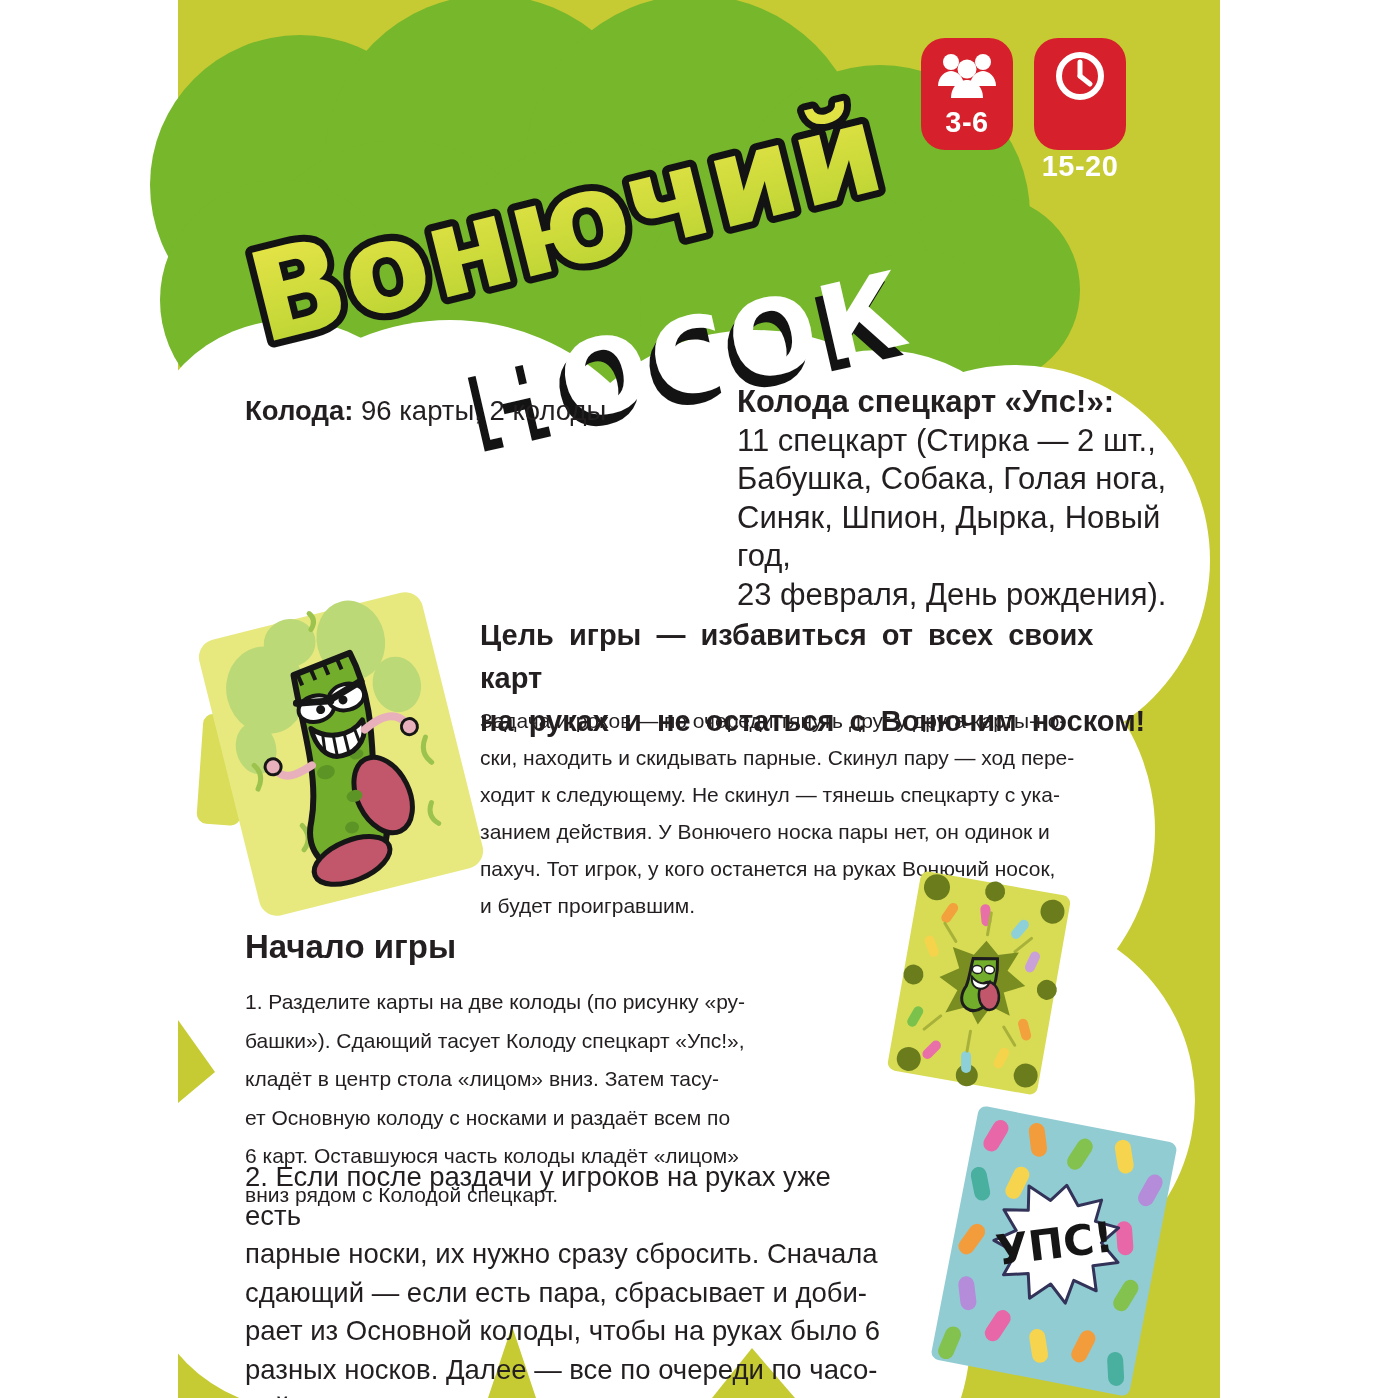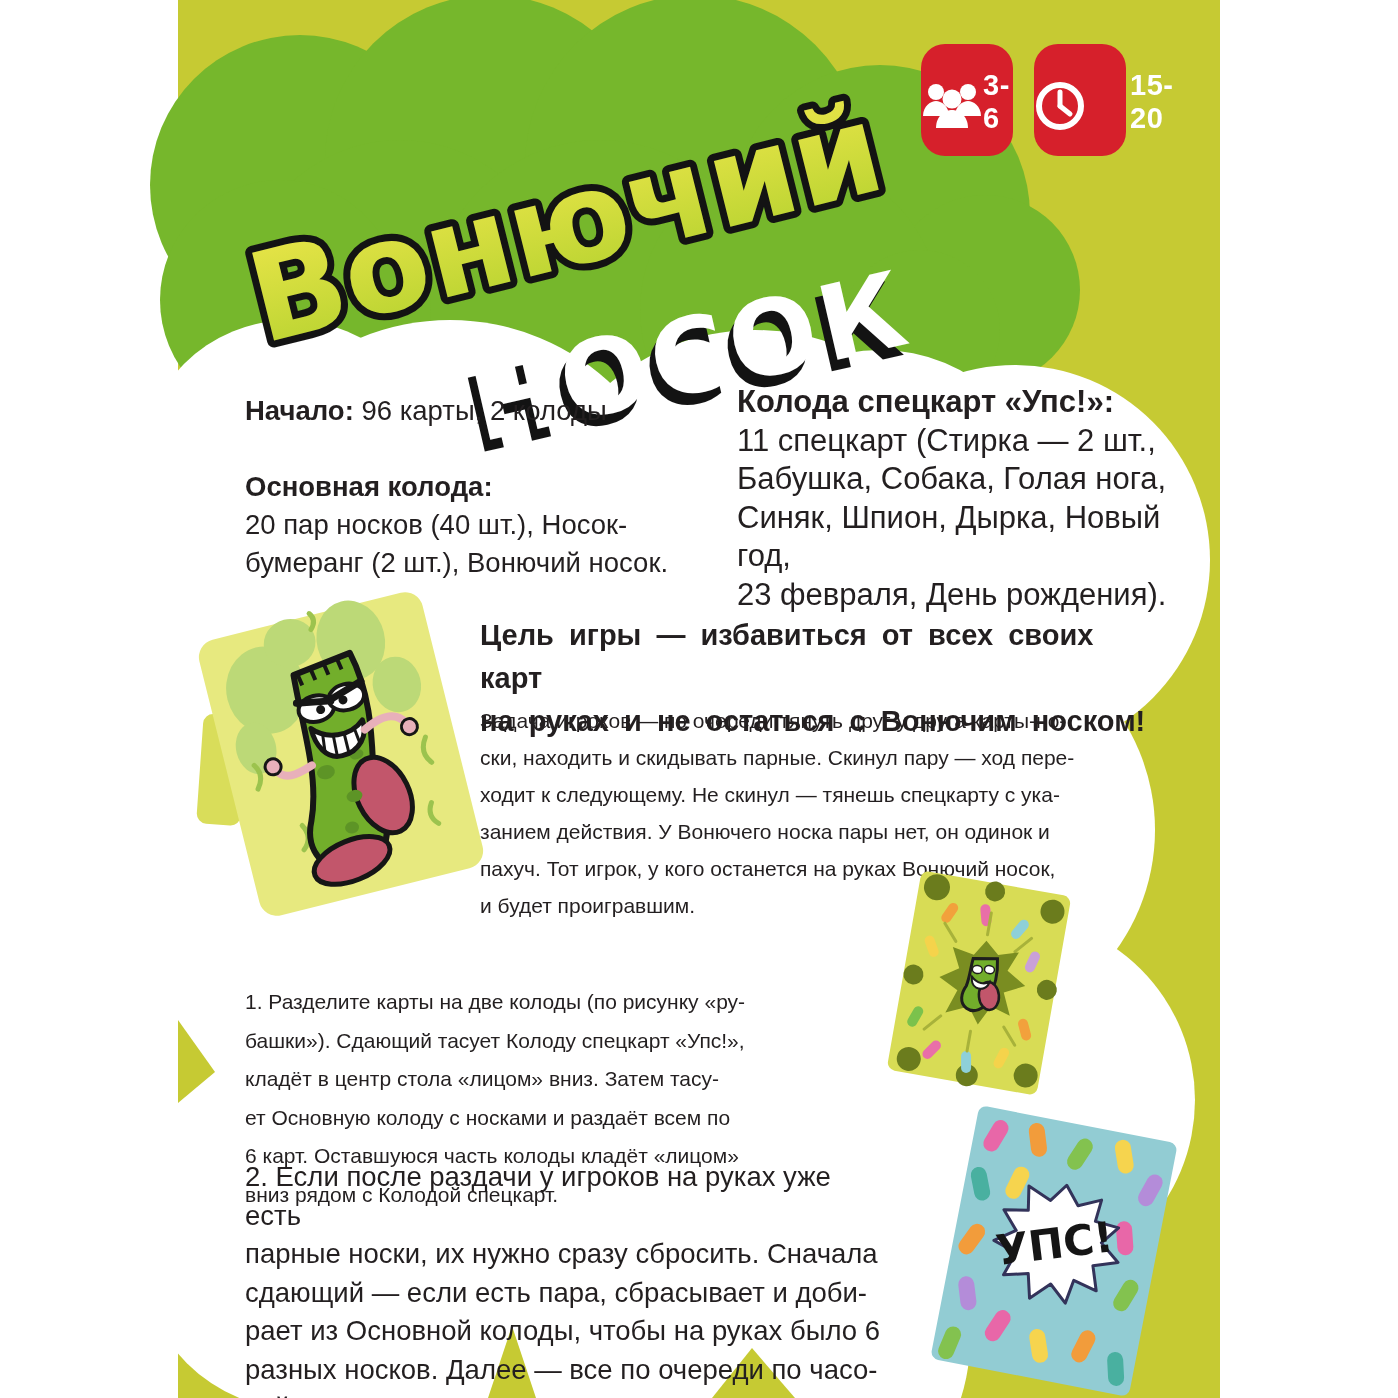--- a/index.html
+++ b/index.html
@@ -2,22 +2,22 @@
 <html><head>
 <meta charset="utf-8">
 <style>
   html,body{margin:0;padding:0;background:#ffffff;}
   #stage{position:relative;width:1398px;height:1398px;overflow:hidden;background:#ffffff;
          font-family:"Liberation Sans","DejaVu Sans",sans-serif;color:#231f20;}
   #bgart{position:absolute;left:0;top:0;width:1398px;height:1398px;}
   
   #title-svg{position:absolute;left:190px;top:10px;width:760px;height:420px;overflow:visible;}
   
-  .badge{position:absolute;top:44px;width:92px;height:112px;background:#d6202b;border-radius:24px;
-         display:flex;flex-direction:row;align-items:center;justify-content:flex-start;}
+  .badge{position:absolute;top:38px;width:92px;height:112px;background:#d6202b;border-radius:24px;
+         display:flex;flex-direction:column;align-items:center;justify-content:flex-start;}
   .badge .bicon{margin-top:12px;height:52px;display:flex;align-items:center;justify-content:center;}
   .badge .bval{color:#ffffff;font-weight:bold;font-size:29px;letter-spacing:0.5px;margin-top:4px;}
   #badge-players{left:921px;}
   #badge-time{left:1034px;gap:44px;}
   
   .tx{position:absolute;white-space:pre-line;}
   .b{font-weight:bold;}
   #comp-line{left:245px;top:392px;width:480px;font-size:27.5px;line-height:38px;}
   #main-deck{left:245px;top:468px;width:480px;font-size:27.5px;line-height:38px;}
   #special-deck{left:737px;top:383px;width:450px;font-size:31px;line-height:38.5px;}
@@ -117,41 +117,39 @@
     <div class="bicon">
       <svg width="52" height="52" viewBox="0 0 52 52">
         <circle cx="26" cy="26" r="21" fill="none" stroke="#ffffff" stroke-width="6"></circle>
         <line x1="26" y1="26" x2="26" y2="12" stroke="#ffffff" stroke-width="5" stroke-linecap="round"></line>
         <line x1="26" y1="26" x2="36" y2="34" stroke="#ffffff" stroke-width="5" stroke-linecap="round"></line>
       </svg>
     </div>
     <div class="bval">15-20</div>
   </div>
 
-  <div class="tx" id="comp-line"><span class="b">Начало:</span><span> 96 карты, 2 колоды</span></div>
-
-  <div class="tx" id="main-deck"><span class="b">Основная колода:</span>
-<span>20 пар носков (40 шт.), Носок-
-бумеранг (2 шт.), Вонючий носок.</span></div>
+  <div class="tx" id="comp-line"><span class="b">Колода:</span><span> 96 карты, 2 колоды</span></div>
+
 
   <div class="tx" id="special-deck"><span class="b">Колода спецкарт «Упс!»:</span>
 <span>11 спецкарт (Стирка — 2 шт.,
 Бабушка, Собака, Голая нога,
 Синяк, Шпион, Дырка, Новый год,
 23 февраля, День рождения).</span></div>
 
   <div class="tx" id="goal-heading">Цель игры — избавиться от всех своих карт
 на руках и не остаться с Вонючим носком!</div>
   <div class="tx" id="goal-text">Задача игроков — по очереди тянуть друг у друга карты-но-
 ски, находить и скидывать парные. Скинул пару — ход пере-
 ходит к следующему. Не скинул — тянешь спецкарту с ука-
 занием действия. У Вонючего носка пары нет, он одинок и
 пахуч. Тот игрок, у кого останется на руках Вонючий носок,
 и будет проигравшим.</div>
 
+  <div class="tx" id="start-heading">Начало игры</div>
   <div class="tx" id="step1">1. Разделите карты на две колоды (по рисунку «ру-
 башки»). Сдающий тасует Колоду спецкарт «Упс!»,
 кладёт в центр стола «лицом» вниз. Затем тасу-
 ет Основную колоду с носками и раздаёт всем по
 6 карт. Оставшуюся часть колоды кладёт «лицом»
 вниз рядом с Колодой спецкарт.</div>
   <div class="tx" id="step2">2. Если после раздачи у игроков на руках уже есть
 парные носки, их нужно сразу сбросить. Сначала
 сдающий — если есть пара, сбрасывает и доби-
 рает из Основной колоды, чтобы на руках было 6

